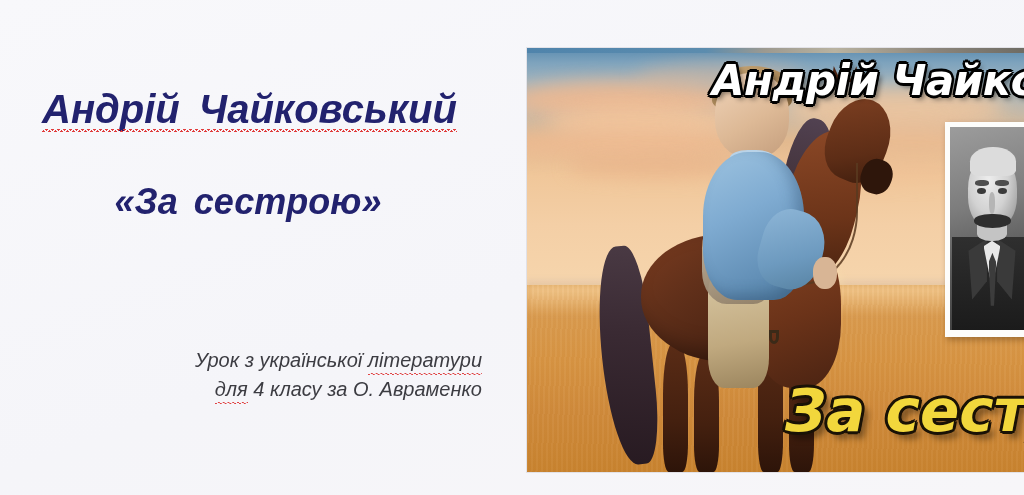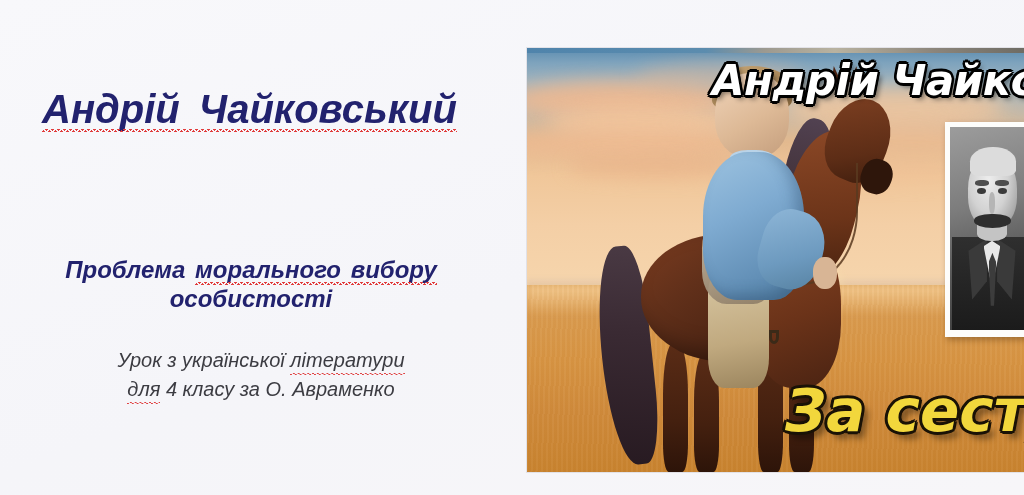--- a/index.html
+++ b/index.html
@@ -103,21 +103,21 @@
     white-space: normal;
   }
   #theme-line .row2 { display: block; }
 
   
   #meta-block {
     position: absolute;
     left: 0;
     right: 12px;
     top: 346px;
-    text-align: center;
+    text-align: right;
     padding-right: 26px;
     padding-left: 40px;
   }
   #meta-block .meta-line {
     color: #3c3c42;
     font-weight: normal;
     font-style: italic;
     font-size: 20px;
     line-height: 1.45;
     white-space: nowrap;
@@ -542,25 +542,24 @@
 <body>
 
 <div class="slide">
 
   <div class="text-col">
 
     <div class="line" id="author-line">
       <span class="sp">Андрій Чайковський</span>
     </div>
 
-
-    <div class="line" id="theme-line">
-      <span>Проблема </span><span class="sp">морального вибору</span>
-      <span class="row2">особистості</span>
-    </div>
+    <div class="line" id="work-title-line">
+      <span>«За сестрою»</span>
+    </div>
+
 
     <div id="meta-block">
       <div class="meta-line">
         <span>Урок  з української </span><span class="sp thin">літератури</span>
       </div>
       <div class="meta-line">
         <span class="sp thin">для</span><span> 4 класу за О. Авраменко</span>
       </div>
     </div>
 

